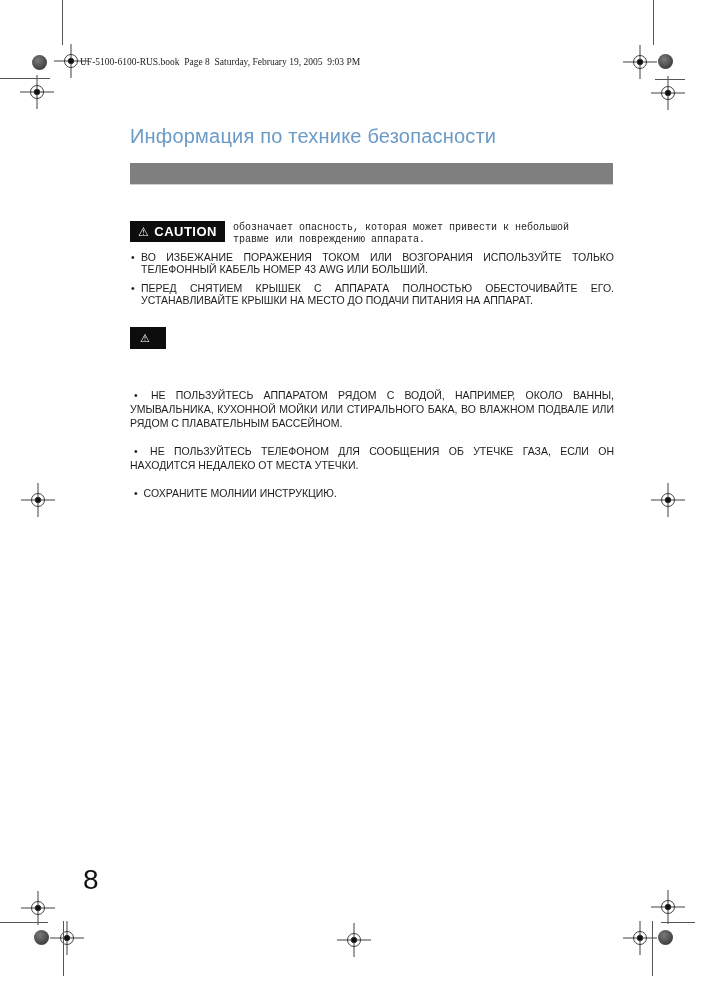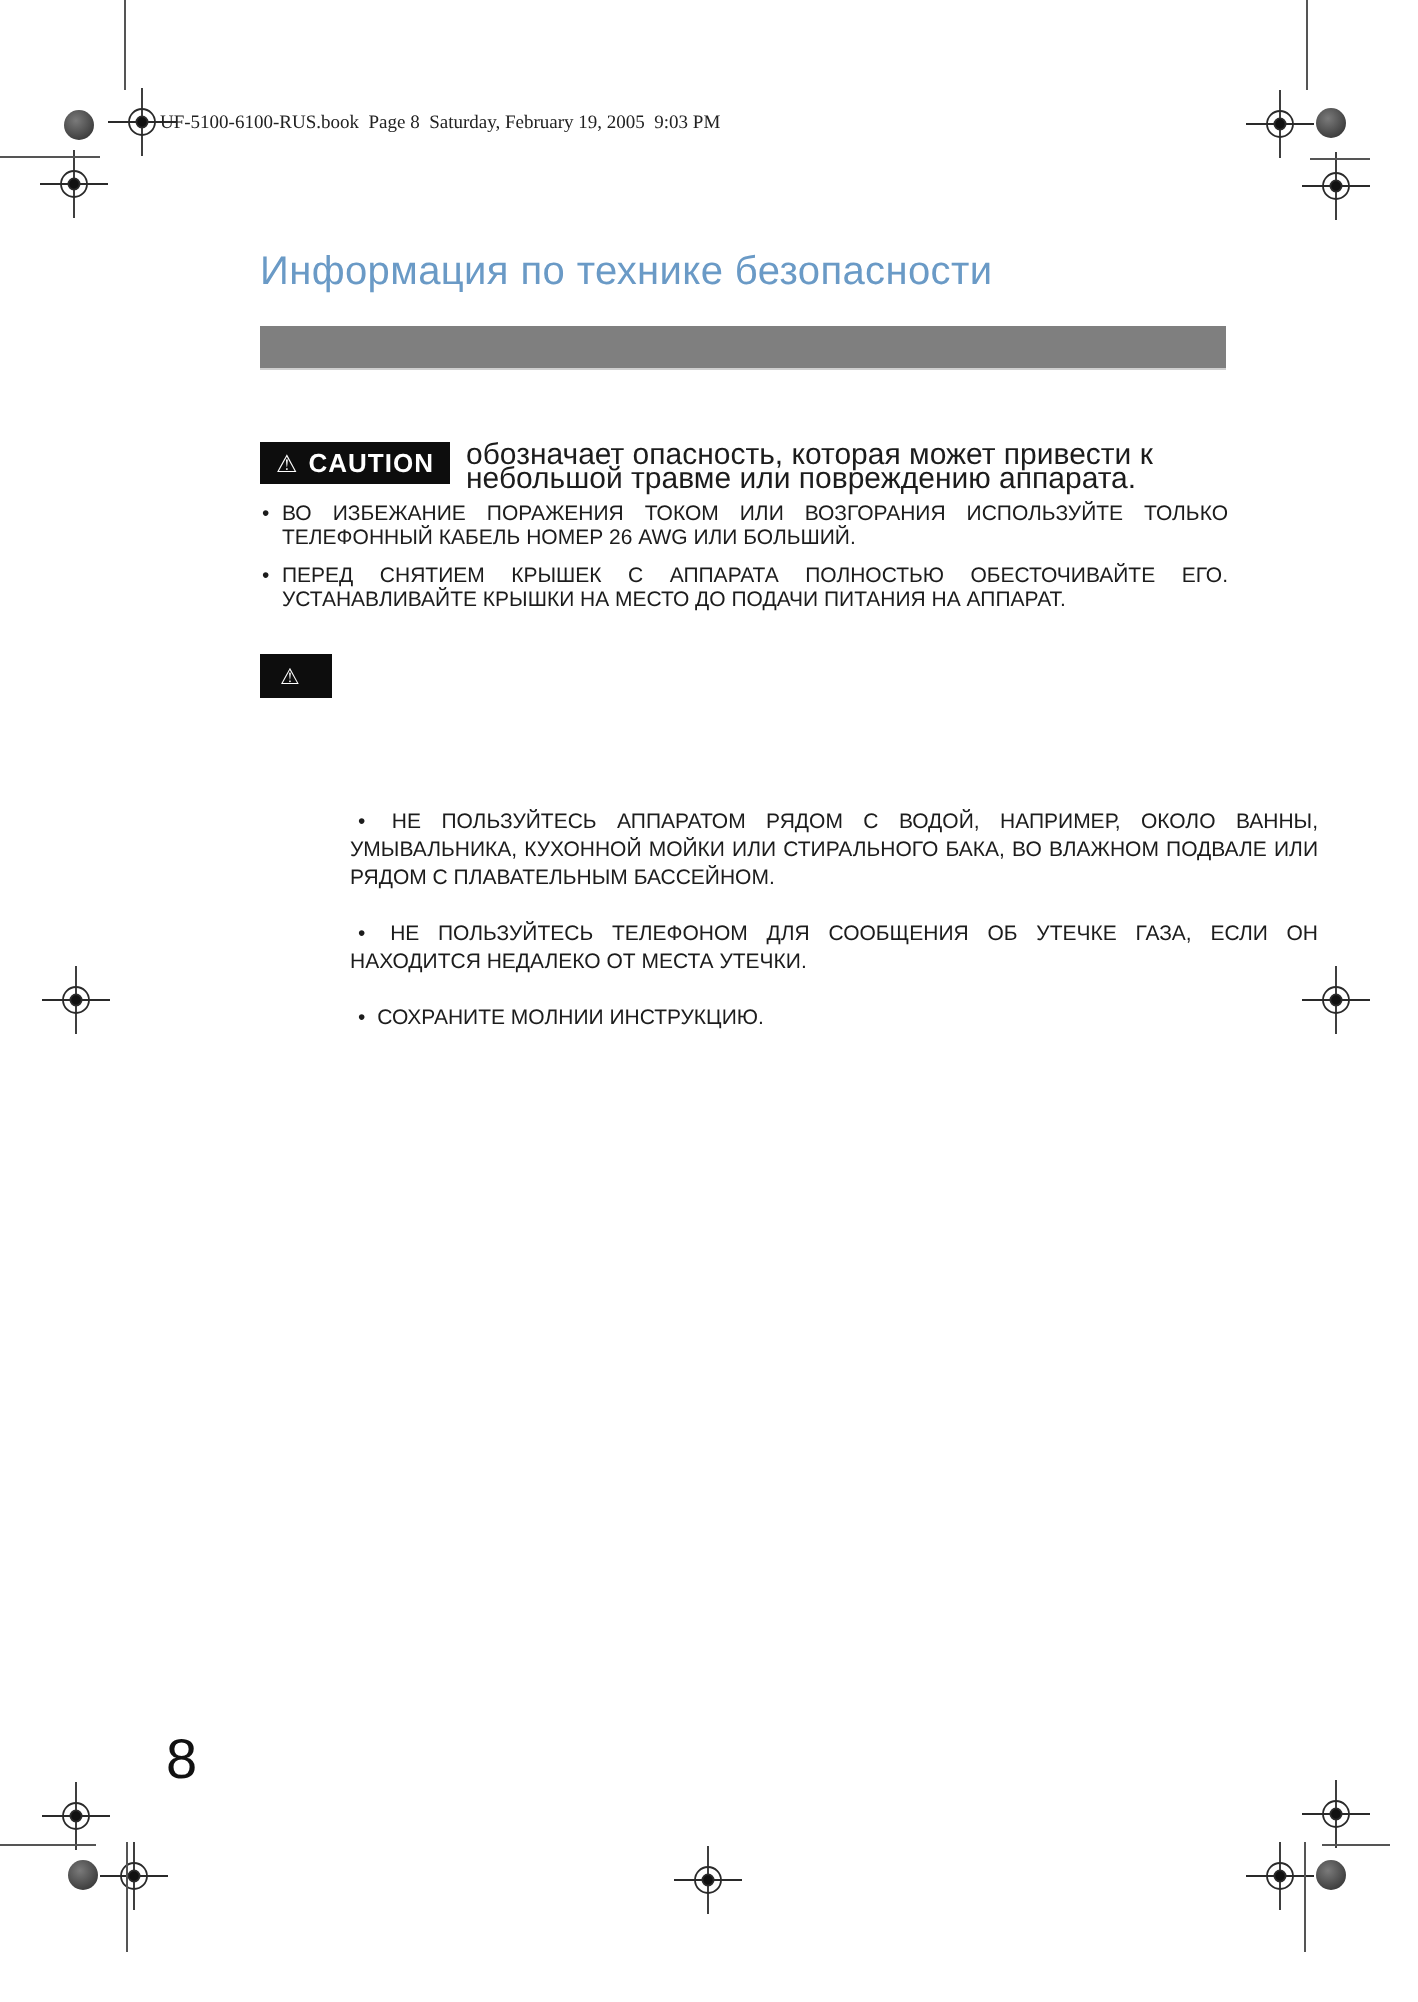--- a/index.html
+++ b/index.html
@@ -16,35 +16,35 @@
   
   .title{position:absolute;left:130px;top:125px;margin:0;font-size:20px;font-weight:normal;
          color:#6a9ac6;letter-spacing:0.2px;}
   .title-bar{position:absolute;left:130px;top:163px;width:483px;height:21px;background:#7f7f7f;
              border-bottom:1px solid #cfcfcf;}
   
   .caution-row{position:absolute;left:130px;top:221px;display:flex;align-items:flex-start;}
   .caution-box{background:#0d0d0d;color:#fff;font-weight:bold;font-size:13px;
                height:21px;display:flex;align-items:center;padding:0 8px;letter-spacing:0.5px;}
   .caution-box .tri{font-size:12px;margin-right:5px;font-weight:normal;}
-  .caution-desc{margin-left:8px;width:356px;font-size:15px;line-height:12px;padding-top:1px;}
+  .caution-desc{margin-left:8px;width:356px;font-size:10px;line-height:12px;padding-top:1px;font-family:Liberation Mono, monospace;}
   
   .caution-bullets{position:absolute;left:130px;top:251px;width:484px;}
   .c-bullet{position:relative;padding-left:11px;font-size:10.5px;line-height:12px;
             text-align:justify;margin-bottom:7px;}
   .c-bullet .dot{position:absolute;left:1px;top:0;}
   
   .safety-heading{position:absolute;left:130px;top:327px;background:#0d0d0d;color:#fff;
                   display:inline-flex;align-items:center;height:22px;padding:0 10px;
                   font-weight:bold;font-size:11px;letter-spacing:0.2px;}
   .safety-heading .tri2{font-size:11px;margin-right:6px;font-weight:normal;}
   
   .intro{position:absolute;left:130px;top:353px;width:448px;font-size:10.5px;line-height:13.5px;}
   
-  .safety-bullets{position:absolute;left:130px;top:404px;width:484px;margin-left:45px;}
+  .safety-bullets{position:absolute;left:130px;top:388px;width:484px;}
   .s-bullet{font-size:10.5px;line-height:14px;text-indent:4px;text-align:justify;
             margin-bottom:14px;}
   .s-bullet .dot{margin-right:3px;}
   
   .page-number{position:absolute;left:83px;top:864px;font-size:28px;color:#111;}
   svg line,svg circle{stroke:#2a2a2a;stroke-width:0.9;}
 </style>
 </head>
 <body>
 
@@ -116,21 +116,21 @@
 
   <div class="caution-row">
     <div class="caution-box">
       <span class="tri">⚠</span>
       <span>CAUTION</span>
     </div>
     <div class="caution-desc">обозначает опасность, которая может привести к небольшой травме или повреждению аппарата.</div>
   </div>
 
   <div class="caution-bullets">
-      <div class="c-bullet"><span class="dot">•</span><span>ВО ИЗБЕЖАНИЕ ПОРАЖЕНИЯ ТОКОМ ИЛИ ВОЗГОРАНИЯ ИСПОЛЬЗУЙТЕ ТОЛЬКО ТЕЛЕФОННЫЙ КАБЕЛЬ НОМЕР 26 AWG ИЛИ БОЛЬШИЙ.</span></div>
+      <div class="c-bullet"><span class="dot">•</span><span>ВО ИЗБЕЖАНИЕ ПОРАЖЕНИЯ ТОКОМ ИЛИ ВОЗГОРАНИЯ ИСПОЛЬЗУЙТЕ ТОЛЬКО ТЕЛЕФОННЫЙ КАБЕЛЬ НОМЕР 43 AWG ИЛИ БОЛЬШИЙ.</span></div>
       <div class="c-bullet"><span class="dot">•</span><span>ПЕРЕД СНЯТИЕМ КРЫШЕК С АППАРАТА ПОЛНОСТЬЮ ОБЕСТОЧИВАЙТЕ ЕГО. УСТАНАВЛИВАЙТЕ КРЫШКИ НА МЕСТО ДО ПОДАЧИ ПИТАНИЯ НА АППАРАТ.</span></div>
     </div>
 
   <div class="safety-heading">
     <span class="tri2">⚠</span>
   </div>
 
 
   <div class="safety-bullets">
       <div class="s-bullet"><span class="dot">•</span> <span>НЕ ПОЛЬЗУЙТЕСЬ АППАРАТОМ РЯДОМ С ВОДОЙ, НАПРИМЕР, ОКОЛО ВАННЫ, УМЫВАЛЬНИКА, КУХОННОЙ МОЙКИ ИЛИ СТИРАЛЬНОГО БАКА, ВО ВЛАЖНОМ ПОДВАЛЕ ИЛИ РЯДОМ С ПЛАВАТЕЛЬНЫМ БАССЕЙНОМ.</span></div>

